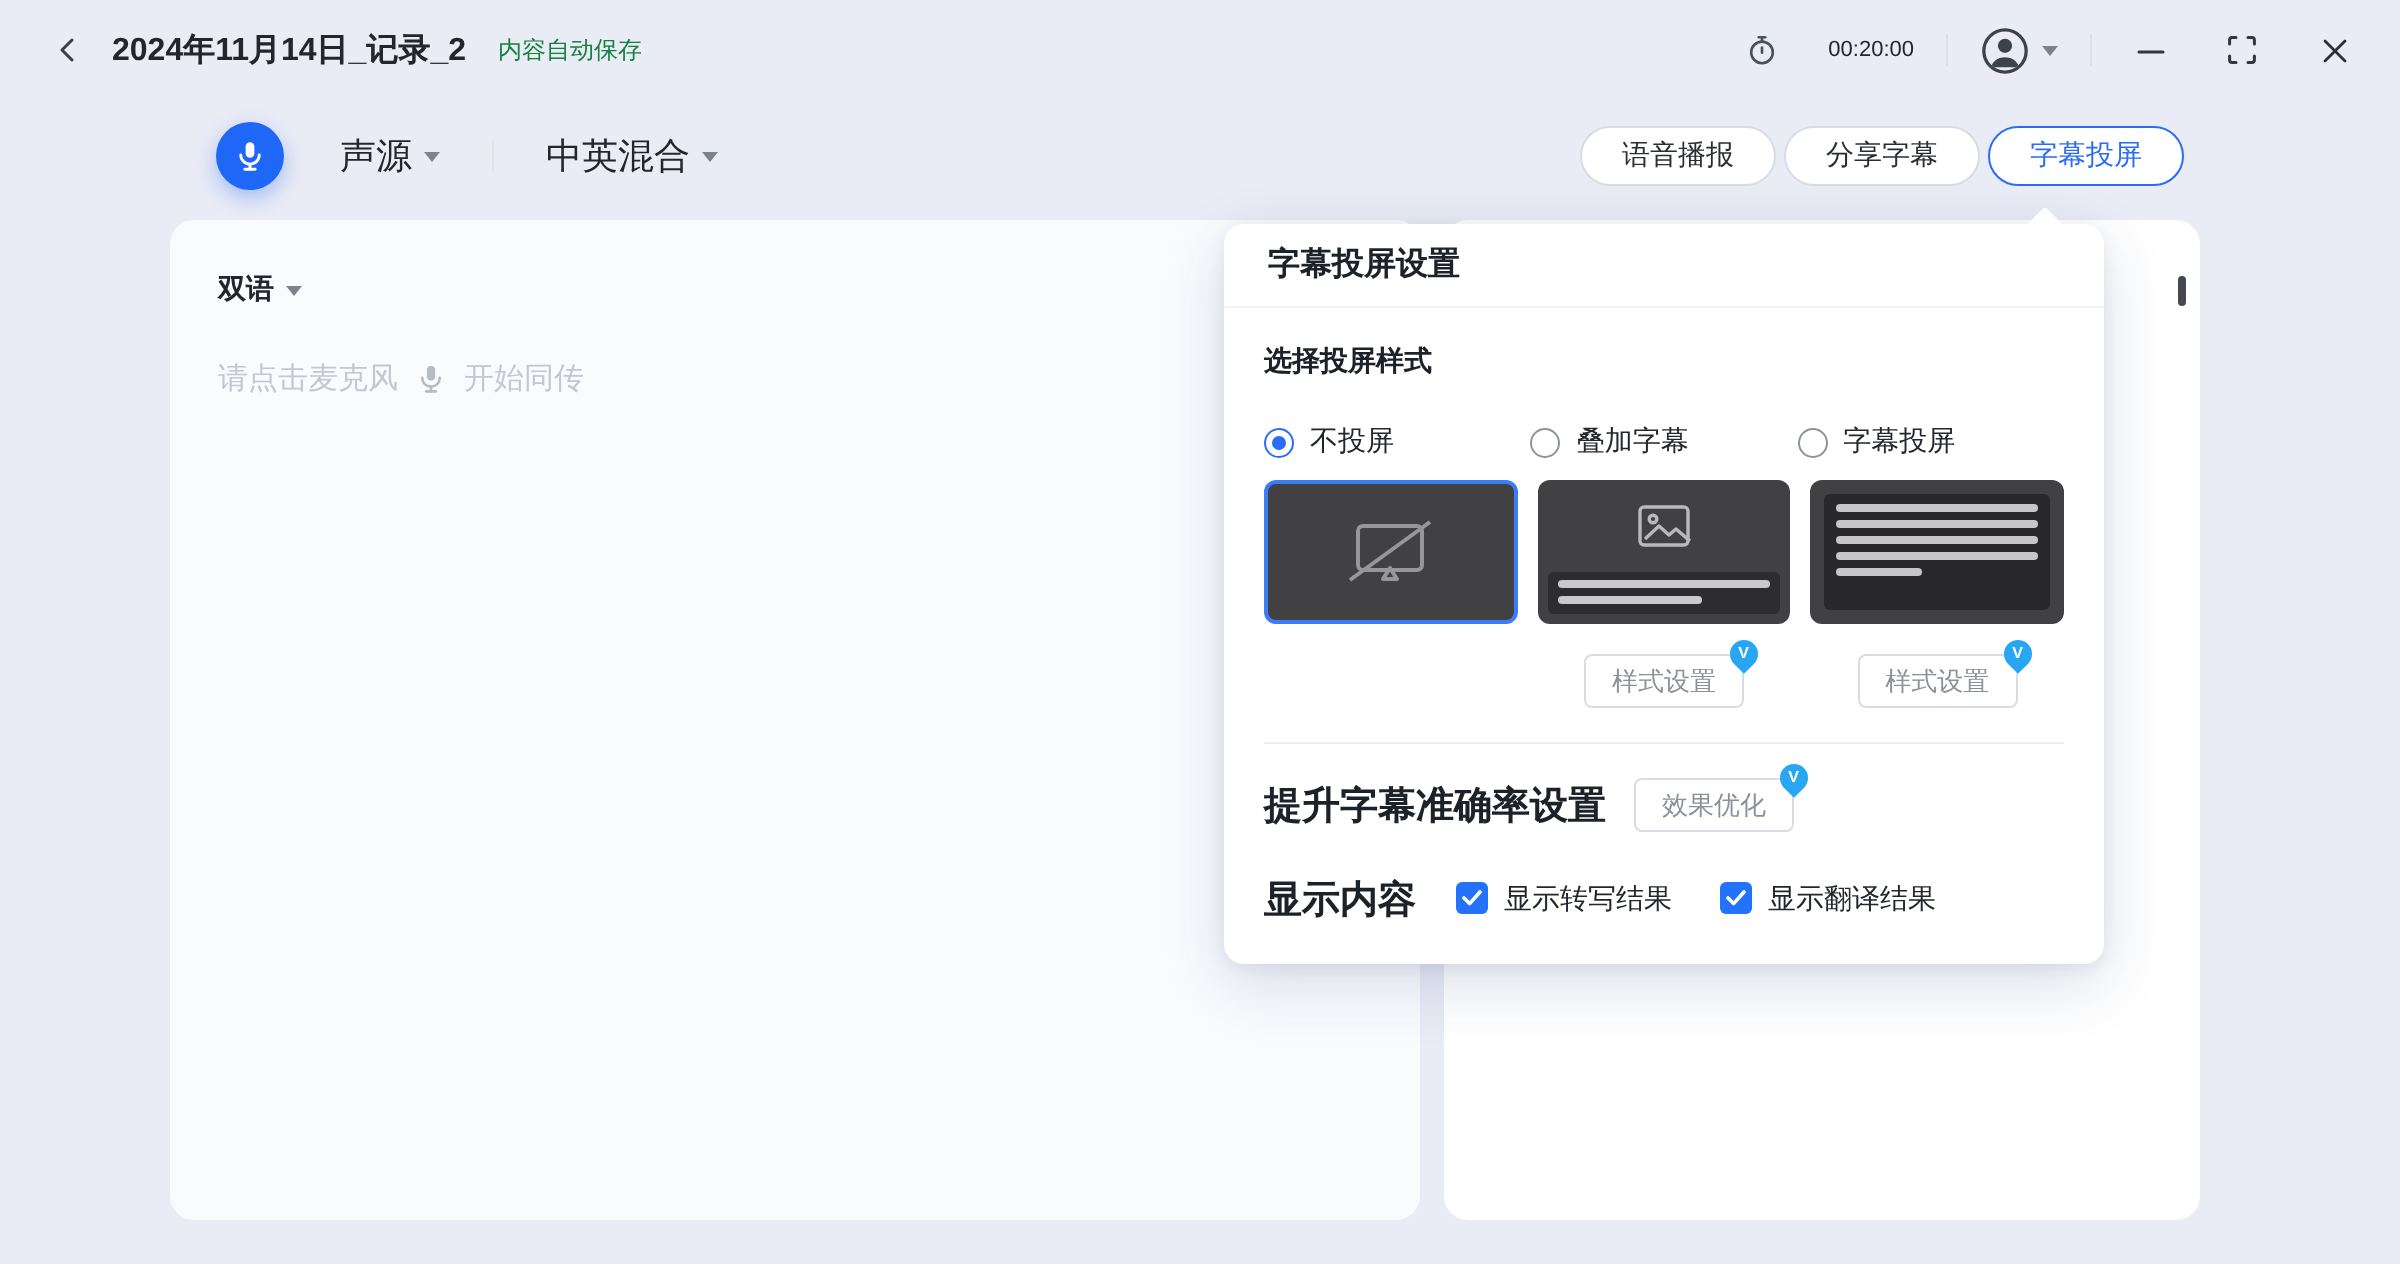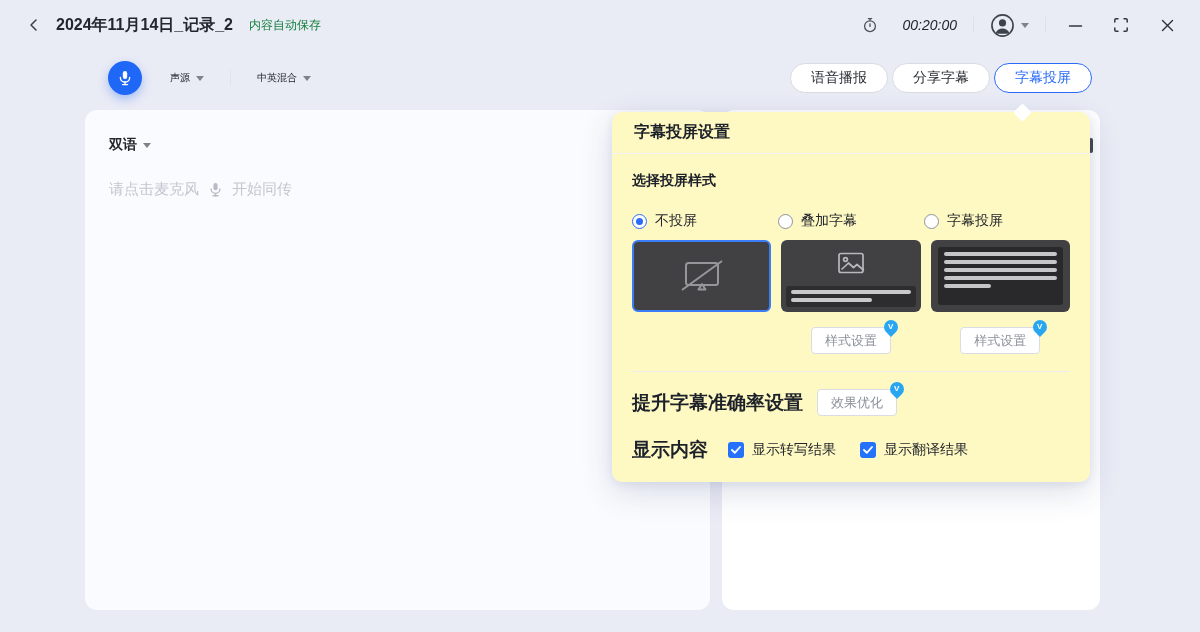--- a/index.html
+++ b/index.html
@@ -6,46 +6,46 @@
   html,body { width:1200px; height:632px; }
   body { font-family:"Liberation Sans","DejaVu Sans",sans-serif; }
   .app { position:relative; width:1200px; height:632px; background:#e9ebf5; overflow:hidden; color:#1d2129; }
 
   
   .titlebar { position:absolute; top:0; left:0; width:100%; height:50px; display:flex; align-items:center; padding:0 24px; }
   .back-btn { width:20px; height:20px; display:flex; align-items:center; justify-content:center; cursor:pointer; margin-right:12px; }
   .doc-title { font-size:16px; font-weight:600; color:#23262c; }
   .autosave { margin-left:16px; font-size:12px; color:#15803d; }
   .tb-spacer { flex:1; }
-  .timer-group { display:flex; align-items:center; gap:25px; font-size:14px; color:#23262c;font-style:italic; }
+  .timer-group { display:flex; align-items:center; gap:25px; font-size:11px; color:#23262c; }
   .vdiv { width:1px; height:16px; background:#dde0e8; margin:0 16px; }
   .avatar-group { display:flex; align-items:center; gap:6px; cursor:pointer; }
   .caret { width:0; height:0; border-left:4px solid transparent; border-right:4px solid transparent; border-top:5px solid #7d828c; display:inline-block; }
   .win-controls { display:flex; align-items:center; gap:28px; margin-left:4px; }
   .win-btn { width:18px; height:18px; display:flex; align-items:center; justify-content:center; cursor:pointer; }
 
   
   .toolbar { position:absolute; top:60px; left:108px; right:108px; height:36px; display:flex; align-items:center; }
   .mic-btn { width:34px; height:34px; border-radius:50%; background:#1f67f6; display:flex; align-items:center; justify-content:center; box-shadow:0 4px 10px rgba(31,103,246,.35); cursor:pointer; }
-  .dd { display:flex; align-items:center; gap:6px; font-size:10px; color:#23262c; cursor:pointer; }
+  .dd { display:flex; align-items:center; gap:6px; font-size:18px; color:#23262c; cursor:pointer; }
   .dd-source { margin-left:28px; }
   .tb-vdiv { width:1px; height:16px; background:#e2e4ea; margin:0 26px; }
   .pill-row { margin-left:auto; display:flex; align-items:flex-start; gap:4px; }
   .pill { height:30px; padding:0 20px; display:flex; align-items:center; background:#fff; border:1px solid #d9dce3; border-radius:16px; font-size:14px; color:#2a2d33; cursor:pointer; }
   .pill.active { border-color:#2b6cf6; color:#2b6cf6; }
 
   
   .panel-left { position:absolute; left:85px; top:110px; width:625px; height:500px; background:#fafbfe; border-radius:12px; }
   .panel-right { position:absolute; left:722px; top:110px; width:378px; height:500px; background:#ffffff; border-radius:12px; }
   .scroll-thumb { position:absolute; right:7px; top:28px; width:4px; height:15px; border-radius:2px; background:#45494f; }
   .lang-select { position:absolute; left:24px; top:26px; display:flex; align-items:center; gap:6px; font-size:14px; font-weight:600; color:#23262c; cursor:pointer; }
   .placeholder { position:absolute; left:24px; top:70px; display:flex; align-items:center; gap:8px; font-size:15px; color:#c2c7d0; }
 
   
-  .popup { position:absolute; left:612px; top:112px; width:478px; height:370px; background:#fef9c3; border-radius:10px; box-shadow:0 10px 32px rgba(40,55,110,.16), 0 2px 8px rgba(40,55,110,.08); z-index:20; }
+  .popup { position:absolute; left:612px; top:112px; width:440px; height:370px; background:#ffffff; border-radius:10px; box-shadow:0 10px 32px rgba(40,55,110,.16), 0 2px 8px rgba(40,55,110,.08); z-index:20; }
   .popup-arrow { position:absolute; top:-6px; left:404px; width:13px; height:13px; background:#fff; transform:rotate(45deg); border-radius:2px; }
   .popup-header { height:42px; display:flex; align-items:center; padding:0 22px; border-bottom:1px solid #f0f1f4; font-size:16px; font-weight:600; color:#1d2129; }
   .popup-body { padding:14px 20px 0; }
   .section-head { display:flex; align-items:baseline; margin-top:4px; }
   .section-label { font-size:14px; font-weight:700; color:#1d2129; }
   .section-hint { font-size:12px; color:#868f9c; margin-left:2px; }
 
   .radio-row { display:flex; margin-top:22px; }
   .radio-col { width:140px; margin-right:10px; display:flex; justify-content:flex-start; }
   .radio-item { display:flex; align-items:center; gap:8px; font-size:14px; color:#23262c; cursor:pointer; }
@@ -71,21 +71,21 @@
   .vip-badge { position:absolute; top:-8px; right:-8px; width:14px; height:14px; background:#29a6f2; border-radius:50% 50% 50% 0; transform:rotate(-45deg); display:flex; align-items:center; justify-content:center; }
   .vip-badge span { transform:rotate(45deg); color:#fff; font-size:8px; font-weight:700; line-height:1; }
 
   .popup-divider { height:1px; background:#ededf0; margin-top:17px; }
 
   .accuracy-row { display:flex; align-items:center; margin-top:17px; }
   .inline-label { font-size:19px; font-weight:600; color:#1d2129; }
   .accuracy-row .ghost-btn { margin-left:14px; }
 
   .display-row { display:flex; align-items:center; margin-top:21px; }
-  .checkbox-item { display:flex; align-items:center; gap:8px; margin-left:24px; font-size:14px; color:#23262c; cursor:pointer; }
+  .checkbox-item { display:flex; align-items:flex-start; gap:8px; margin-left:24px; font-size:14px; color:#23262c; cursor:pointer; }
   .checkbox-item:first-of-type { margin-left:20px; }
   .checkbox { width:16px; height:16px; border-radius:3px; background:#2472fc; display:flex; align-items:center; justify-content:center; }
 </style>
 </head>
 <body>
 
 <div class="app">
 
   <div class="titlebar">
     <div class="back-btn">

